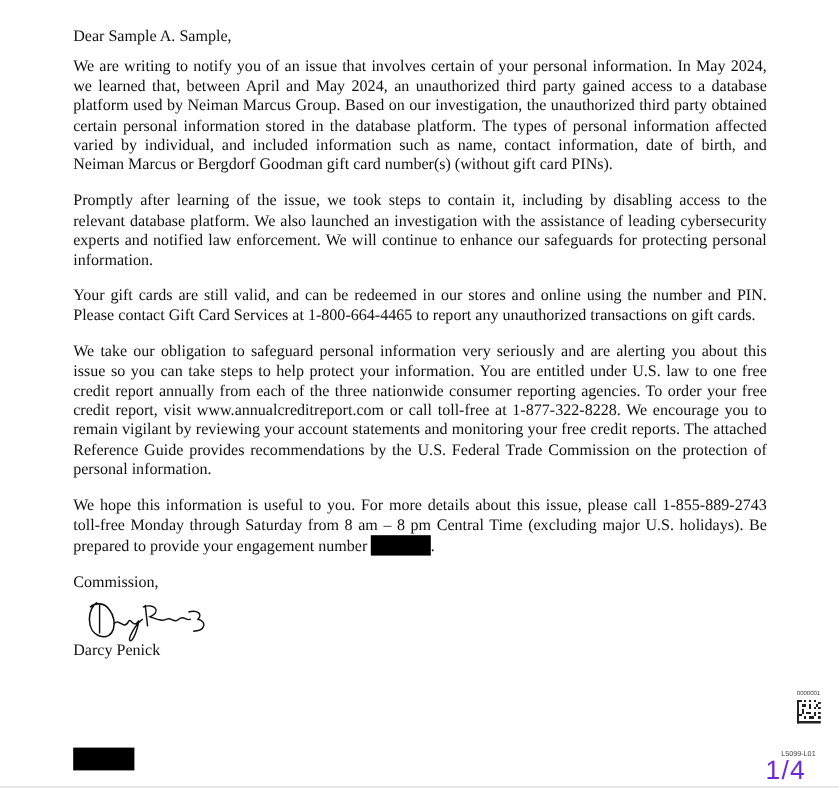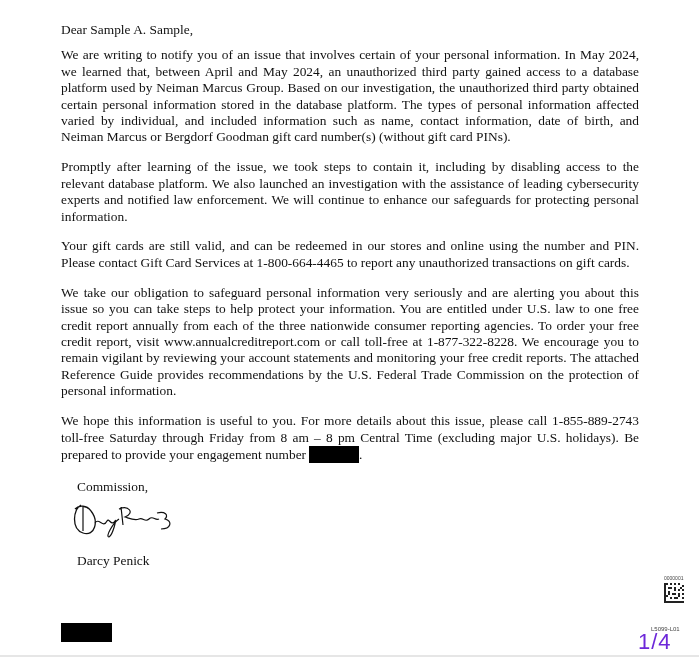--- a/index.html
+++ b/index.html
@@ -8,42 +8,42 @@
   .page { position:absolute; left:0; top:0; width:684px; height:657px; background:#fff; }
   .letter { position:absolute; left:61px; top:22px; width:578px;
             font-size:13.4px; line-height:16.4px; }
   .letter p { margin:0 0 13.5px 0; text-align:justify; }
   .greeting { margin-bottom:9px !important; }
   .redact-inline { display:inline-block; width:50px; height:17px; background:#000;
                    vertical-align:-4px; margin-left:3px; }
   .closing { margin-top:0; }
   .sig { height:38px; position:relative; margin:3px 0 0 8px; }
   .sig svg { position:absolute; left:0; top:0; }
-  .signer { margin:16px !important; text-align:left !important; }
+  .signer { margin:0 !important; text-align:left !important; }
   .redact-bottom { position:absolute; left:61px; top:623px; width:51px; height:19px; background:#000; }
   .serial { position:absolute; left:664px; top:575px; font-family:"Liberation Sans", sans-serif;
             font-size:5px; color:#444; }
   .qr { position:absolute; left:664px; top:583px; width:20px; height:20px; }
   .code { position:absolute; left:651px; top:626px; font-family:"Liberation Sans", sans-serif;
           font-size:6px; color:#444; }
   .pagenum { position:absolute; left:638px; top:629px; font-family:"Liberation Sans", sans-serif;
              font-size:22px; color:#6d28d9; font-weight:300; letter-spacing:1px; }
   .bottom-rule { position:absolute; left:0; top:655px; width:699px; height:2px; background:#e6e6e6; }
 </style>
 </head>
 <body>
 
 <div class="page">
   <div class="letter">
     <p class="greeting">Dear Sample A. Sample,</p>
     <p>We are writing to notify you of an issue that involves certain of your personal information. In May 2024, we learned that, between April and May 2024, an unauthorized third party gained access to a database platform used by Neiman Marcus Group. Based on our investigation, the unauthorized third party obtained certain personal information stored in the database platform. The types of personal information affected varied by individual, and included information such as name, contact information, date of birth, and Neiman Marcus or Bergdorf Goodman gift card number(s) (without gift card PINs).</p>
     <p>Promptly after learning of the issue, we took steps to contain it, including by disabling access to the relevant database platform. We also launched an investigation with the assistance of leading cybersecurity experts and notified law enforcement. We will continue to enhance our safeguards for protecting personal information.</p>
     <p>Your gift cards are still valid, and can be redeemed in our stores and online using the number and PIN. Please contact Gift Card Services at 1-800-664-4465 to report any unauthorized transactions on gift cards.</p>
     <p>We take our obligation to safeguard personal information very seriously and are alerting you about this issue so you can take steps to help protect your information. You are entitled under U.S. law to one free credit report annually from each of the three nationwide consumer reporting agencies. To order your free credit report, visit www.annualcreditreport.com or call toll-free at 1-877-322-8228. We encourage you to remain vigilant by reviewing your account statements and monitoring your free credit reports. The attached Reference Guide provides recommendations by the U.S. Federal Trade Commission on the protection of personal information.</p>
-    <p><span>We hope this information is useful to you. For more details about this issue, please call 1-855-889-2743 toll-free Saturday through Friday from 8 am – 8 pm Central Time (excluding major U.S. holidays). Be prepared to provide your engagement number</span><span class="redact-inline"></span><span>.</span></p>
+    <p><span>We hope this information is useful to you. For more details about this issue, please call 1-855-889-2743 toll-free Monday through Saturday from 8 am – 8 pm Central Time (excluding major U.S. holidays). Be prepared to provide your engagement number</span><span class="redact-inline"></span><span>.</span></p>
     <p class="closing signer" style="margin-bottom:0 !important;">Commission,</p>
     <div class="sig">
       <svg width="110" height="40" viewBox="0 0 110 40">
         <path d="M12 6 C 4 10, 2 30, 14 34 C 26 38, 30 22, 22 12 C 18 6, 10 6, 6 10" fill="none" stroke="#111" stroke-width="1.3"></path>
         <path d="M14 8 L 14 32" fill="none" stroke="#111" stroke-width="1.2"></path>
         <path d="M26 24 C 30 18, 34 30, 38 22 C 40 18, 42 28, 46 22 C 48 18, 44 36, 40 38 C 36 38, 44 24, 50 20" fill="none" stroke="#111" stroke-width="1.2"></path>
         <path d="M52 8 L 54 26 M 50 10 C 60 6, 66 14, 56 18 C 62 20, 66 22, 70 20 C 74 18, 76 24, 80 20 C 84 16, 86 22, 90 20" fill="none" stroke="#111" stroke-width="1.2"></path>
         <path d="M88 14 C 96 12, 100 16, 96 20 C 104 22, 102 30, 92 30" fill="none" stroke="#111" stroke-width="1.2"></path>
       </svg>
     </div>

